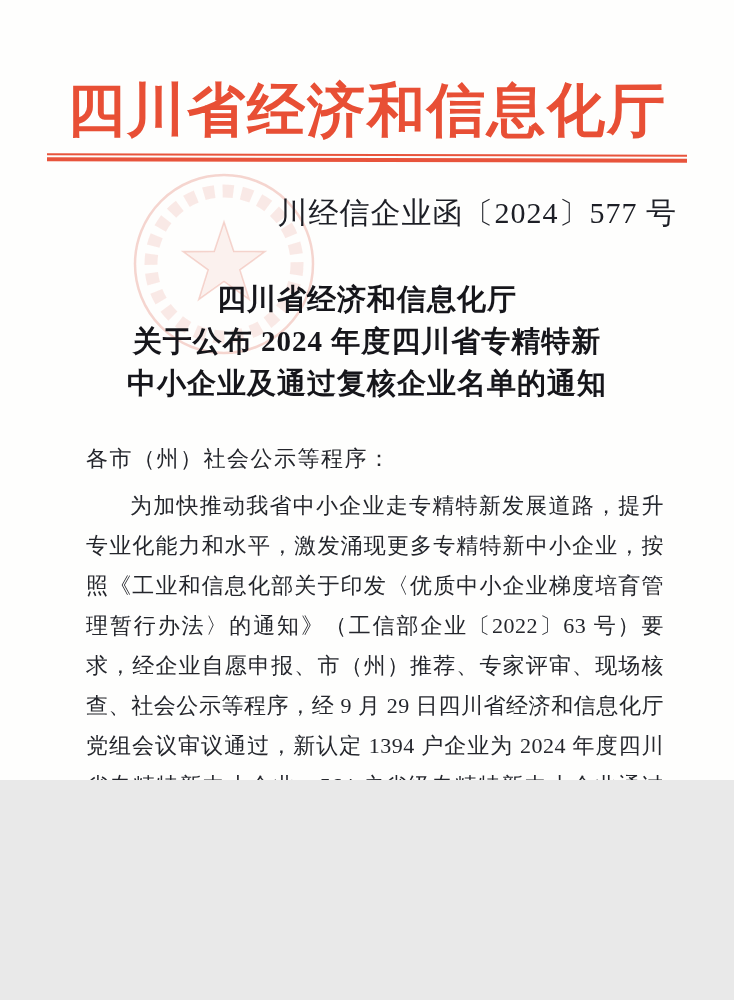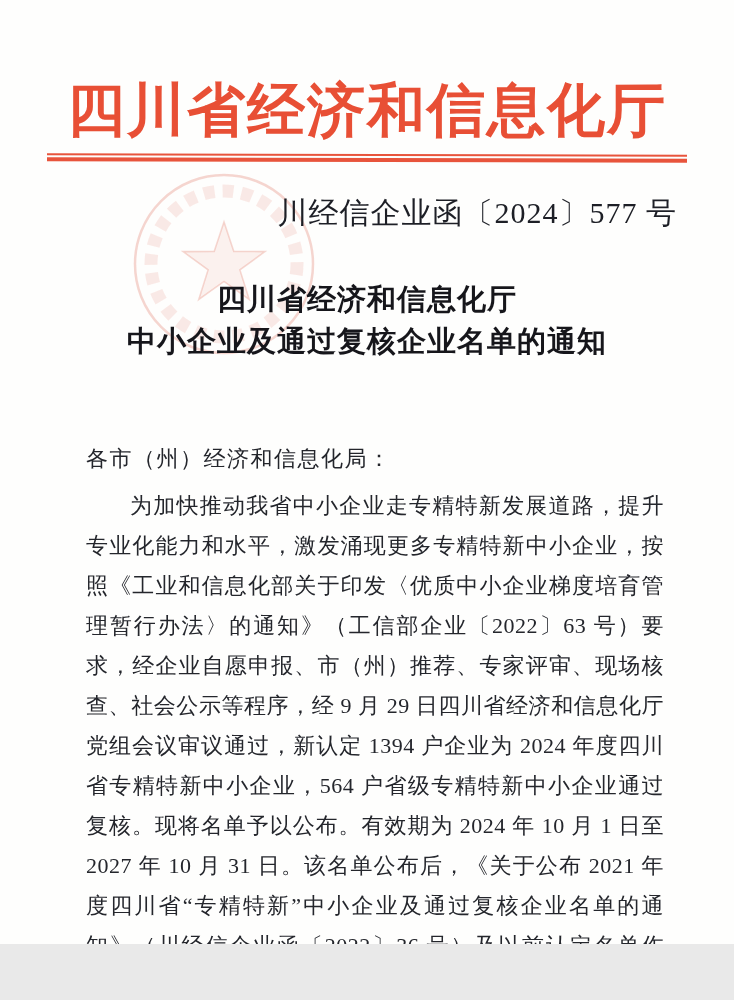--- a/index.html
+++ b/index.html
@@ -1,18 +1,18 @@
 <!DOCTYPE html>
 <html lang="zh"><head>
 <meta charset="utf-8">
 <style>
   html,body{margin:0;padding:0;background:#e9e9e9;}
   .page{
     position:relative;
-    width:734px;height:944px;
+    width:734px;height:780px;
     margin:0 auto;
     background:#fefefd;
     overflow:hidden;
     font-family:"Liberation Serif","DejaVu Serif",serif;
     color:var(--text,#24262c);
   }
   .agency-header{
     position:absolute;top:72px;left:0;right:0;
     text-align:center;
     font-size:58px;font-weight:700;
@@ -83,22 +83,23 @@
   <svg class="seal" viewBox="0 0 196 196" xmlns="http://www.w3.org/2000/svg" aria-hidden="true">
     <circle cx="98" cy="98" r="89" fill="none" stroke="#dd6a57" stroke-opacity="0.32" stroke-width="2.5"></circle>
     <circle cx="98" cy="98" r="73" fill="none" stroke="#dd6a57" stroke-opacity="0.16" stroke-width="13" stroke-dasharray="11 8"></circle>
     <path d="M98 56 L107.8 85.4 L138.9 85.6 L113.9 103.9 L123.2 133.4 L98 115.4 L72.8 133.4 L82.1 103.9 L57.1 85.6 L88.2 85.4 Z" fill="#dd6a57" fill-opacity="0.10" stroke="#dd6a57" stroke-opacity="0.30" stroke-width="1.6"></path>
   </svg>
 
   <div class="doc-number">川经信企业函〔2024〕577 号</div>
 
   <div class="doc-title">
     <span class="title-line">四川省经济和信息化厅</span>
+    <span class="title-line">关于公布 2024 年度四川省专精特新</span>
     <span class="title-line">中小企业及通过复核企业名单的通知</span>
   </div>
 
-  <div class="salutation">各市（州）经济和信息化局：</div>
+  <div class="salutation">各市（州）社会公示等程序：</div>
 
   <p class="body-paragraph">为加快推动我省中小企业走专精特新发展道路，提升专业化能力和水平，激发涌现更多专精特新中小企业，按照《工业和信息化部关于印发〈优质中小企业梯度培育管理暂行办法〉的通知》（工信部企业〔2022〕63 号）要求，经企业自愿申报、市（州）推荐、专家评审、现场核查、社会公示等程序，经 9 月 29 日四川省经济和信息化厅党组会议审议通过，新认定 1394 户企业为 2024 年度四川省专精特新中小企业，564 户省级专精特新中小企业通过复核。现将名单予以公布。有效期为 2024 年 10 月 1 日至 2027 年 10 月 31 日。该名单公布后，《关于公布 2021 年度四川省“专精特新”中小企业及通过复核企业名单的通知》（川经信企业函〔2022〕36 号）及以前认定名单作废。</p>
 
   <div class="rule rule-bottom"></div>
 
 </div>
 
 </body></html>

